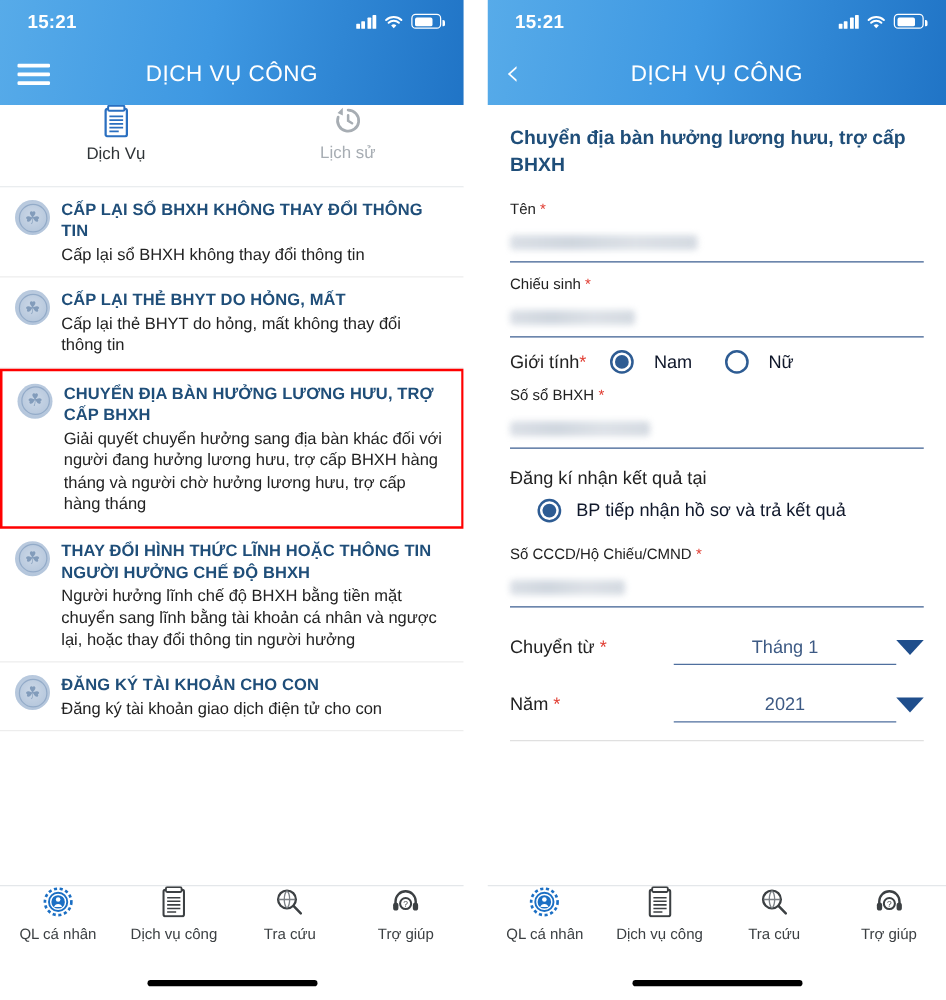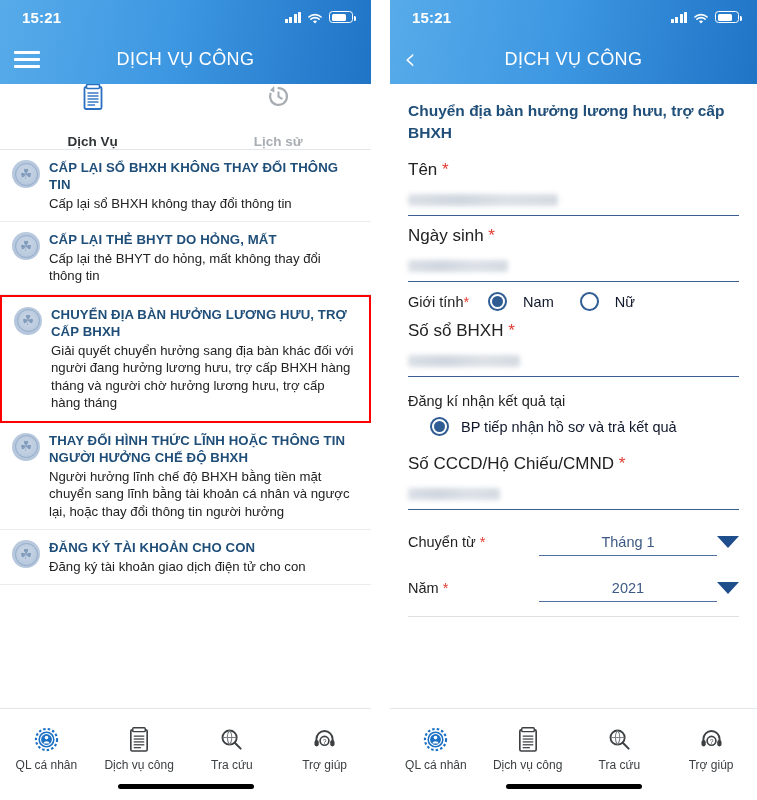--- a/index.html
+++ b/index.html
@@ -74,22 +74,22 @@
   }
 
   
   .tabs {
     flex: 0 0 auto;
     display:flex;
     border-bottom: 1px solid #e4e7ea;
     background:#fff;
     height: 66px;
   }
-  .tab { flex:1; display:flex; flex-direction:column; align-items:center; justify-content:space-between;
-         gap:5px; cursor:pointer;font-weight:bold; }
+  .tab { flex:1; display:flex; flex-direction:column; align-items:center; justify-content:flex-start;
+         gap:5px; cursor:pointer; }
   .tab-label { font-size: 13.5px; }
   .tab.active .tab-label { color:#2f3437; }
   .tab.inactive .tab-label { color:#a7adb3; }
 
   .doc-icon { width:22px; height:26px; position:relative; }
 
   .hist-icon { width:25px; height:25px; color:#a7adb3; }
 
   
   .list { flex:1 1 auto; overflow:hidden; background:#fff; padding: 0; position:relative; }
@@ -125,21 +125,21 @@
   
   .form {
     flex:1 1 auto; overflow:hidden; background:#fff;
     padding: 16px 18px 0 18px;
   }
   .form-title {
     font-size: 15.5px; font-weight:bold; color:#1f4e79;
     line-height:1.42; margin-bottom: 16px;
   }
   .field { margin-bottom: 2px; }
-  .field-label { font-size:17px; color:#222; margin-bottom:4px; }
+  .field-label { font-size:12px; color:#222; margin-bottom:4px; }
   .req { color:#e03a2f; }
   .field-input {
     border-bottom: 1.6px solid #3c5f91;
     height: 32px; display:flex; align-items:center;
     margin-bottom: 10px;
   }
   .redacted {
     display:inline-block; height:12px; border-radius:3px;
     background: linear-gradient(90deg,#d9dee5,#cdd4dd,#dbe0e6,#d2d8e0);
     filter: blur(2.6px); opacity:.95;
@@ -175,21 +175,21 @@
     border-top:12px solid #1f4e8c; flex:0 0 auto; cursor:pointer;
   }
   .form-cut { border-bottom:1px solid #e0e0e0; margin-top:14px; }
 
   
   .bottomnav {
     flex:0 0 auto;
     border-top: 1px solid #e4e7ea;
     background:#fff;
     height: 64px;
-    display:flex; align-items:flex-end;
+    display:flex; align-items:flex-start;
   }
   .bn-item { flex:1; display:flex; flex-direction:column; align-items:center; gap:6px; cursor:pointer; }
   .bn-label { font-size:12px; color:#3c4043; }
   .bn-icon { height:25px; display:flex; align-items:center; justify-content:center; }
   .home-indicator-wrap { flex:0 0 auto; height:28px; display:flex; align-items:center; justify-content:center; background:#fff; }
   .home-indicator { width:136px; height:5px; border-radius:3px; background:#000; }
 </style>
 </head>
 <body>
 
@@ -409,21 +409,21 @@
           <span>Tên</span>
           <span class="req">*</span>
         </div>
         <div class="field-input">
           <span class="redacted" style="width:150px"></span>
         </div>
       </div>
 
       <div class="field">
         <div class="field-label">
-          <span>Ngày sinh</span>
+          <span>Chiếu sinh</span>
           <span class="req">*</span>
         </div>
         <div class="field-input">
           <span class="redacted" style="width:100px"></span>
         </div>
       </div>
 
       <div class="radio-row">
         <span class="radio-inline-label"><span>Giới tính</span><span class="req">*</span></span>
         <span class="radio checked"></span>

